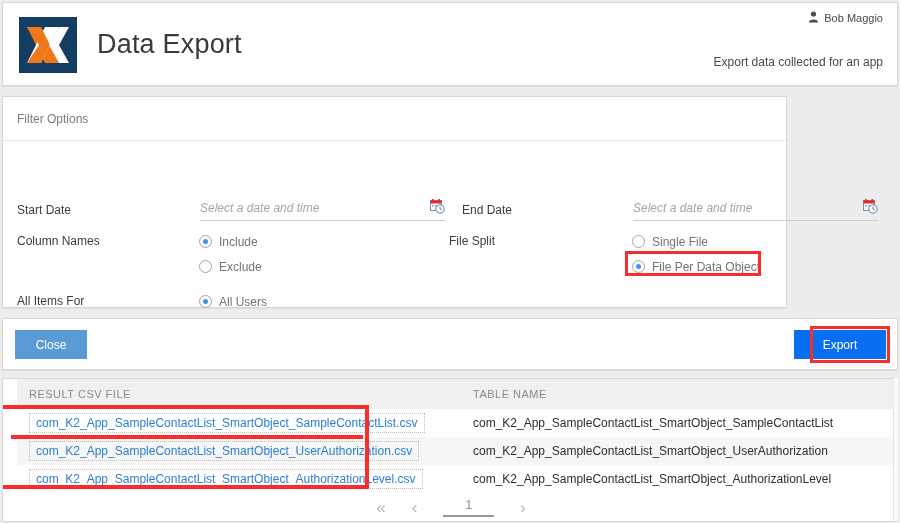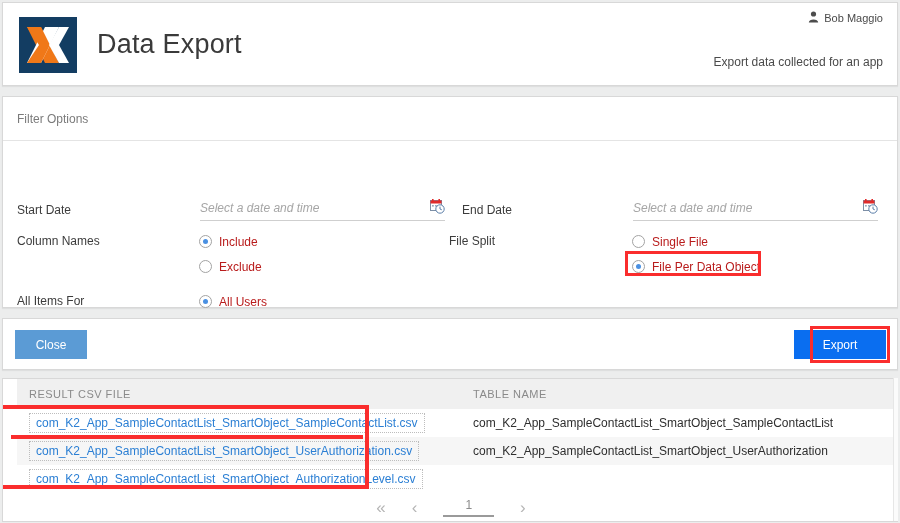--- a/index.html
+++ b/index.html
@@ -73,21 +73,21 @@
   .header-sub {
     margin-top: 30px;
     font-size: 12px;
     color: #4a4a4a;
   }
 
   
   .filter-panel {
     position: absolute;
     left: 2px; top: 96px;
-    width: 896px; height: 212px;
+    width: 785px; height: 212px;
   }
   .filter-head {
     height: 44px;
     border-bottom: 1px solid #e4e4e4;
     display: flex;
     align-items: center;
     padding-left: 14px;
     font-size: 12px;
     color: #7b7b7b;
   }
@@ -125,21 +125,21 @@
   .cal-icon { flex: 0 0 auto; margin-left: 6px; }
 
   
   .radio-group { position: absolute; }
   .radio-row {
     display: flex;
     align-items: center;
     gap: 7px;
     height: 25px;
     font-size: 12px;
-    color: #b91c1c;
+    color: #737373;
   }
   .radio {
     width: 13px; height: 13px;
     border-radius: 50%;
     border: 1px solid #a3a3a3;
     background: #fff;
     position: relative;
     flex: 0 0 auto;
   }
   .radio.on::after {
@@ -413,20 +413,21 @@
       <div class="res-row">
         <div class="col-a">
           <a class="csv-link" href="#">com_K2_App_SampleContactList_SmartObject_UserAuthorization.csv</a>
         </div>
         <div class="col-b">com_K2_App_SampleContactList_SmartObject_UserAuthorization</div>
       </div>
       <div class="res-row">
         <div class="col-a">
           <a class="csv-link" href="#">com_K2_App_SampleContactList_SmartObject_AuthorizationLevel.csv</a>
         </div>
+        <div class="col-b">com_K2_App_SampleContactList_SmartObject_AuthorizationLevel</div>
       </div>
     </div>
 
     <span class="hl-csv"></span>
     <span class="hl-underline"></span>
 
     <div class="pager">
       <span class="pager-btn">«</span>
       <span class="pager-btn">‹</span>
       <span class="pager-page">1</span>

